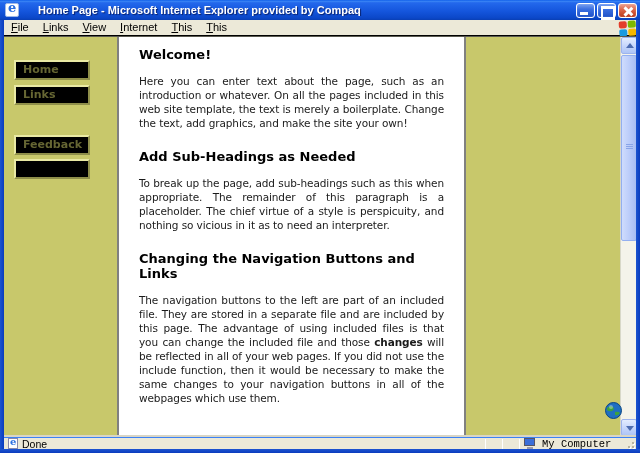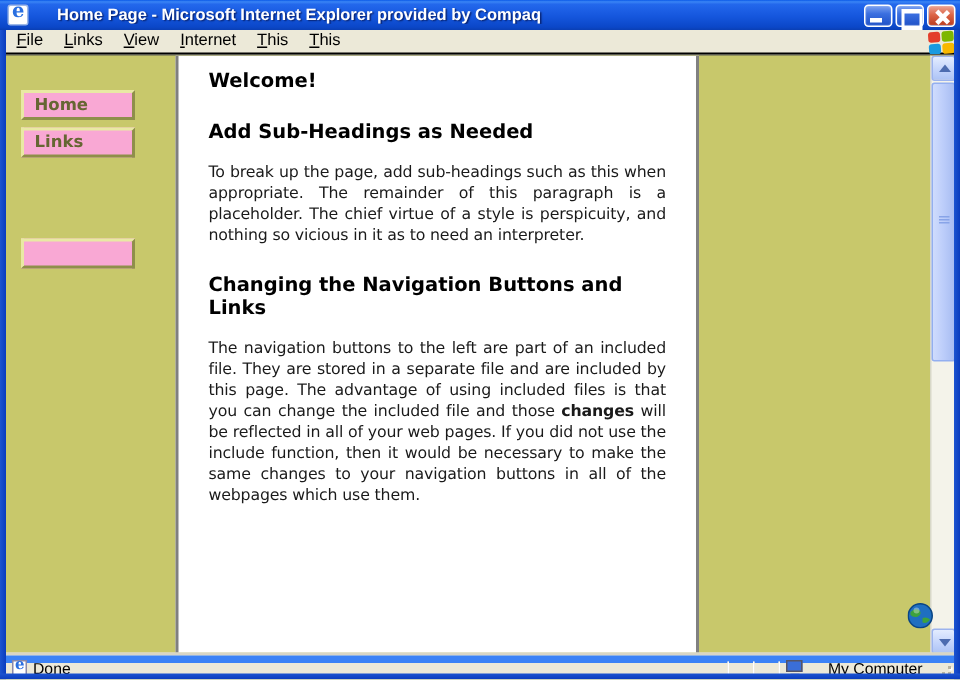--- a/index.html
+++ b/index.html
@@ -74,21 +74,21 @@
 
   
   .viewport {
     position:absolute; left:4px; right:4px; top:36px; height:399px;
     background:#c8c86b; border-top:1px solid #5a5a50; overflow:hidden;
   }
 
   
   .nav-btn {
     position:absolute; left:10px; width:76px; height:20px;
-    background:#f9a8d4;
+    background:#000000;
     border-top:2px solid #e9e9a4; border-left:2px solid #e9e9a4;
     border-bottom:2px solid #8f8f4a; border-right:2px solid #8f8f4a;
     font:bold 11px/16px "DejaVu Sans", sans-serif; color:#666633;
     padding-left:7px; cursor:pointer;
   }
 
   
   .content-col {
     position:absolute; left:93px; top:0; width:349px; height:399px;
     background:#fff; border-left:2px solid #808080; border-right:2px solid #808080;
@@ -131,31 +131,31 @@
     position:absolute; right:14px; bottom:16px; width:17px; height:17px; z-index:5;
   }
 
   
   .status-strip {
     position:absolute; left:4px; right:4px; top:435px; height:2px;
     background:#d8d5c5;
   }
   .statusbar {
     position:absolute; left:4px; right:4px; top:437px; height:12px;
-    background:#ece9d8; border-top:5px solid #3b82f6;
+    background:#ece9d8; border-top:1px solid #3b82f6;
     display:flex; align-items:center; font:10.5px "Liberation Sans", sans-serif; color:#000;
   }
   .status-left { flex:1; display:flex; align-items:center; gap:4px; padding-left:4px; overflow:hidden; }
   .status-doc-icon {
     width:10px; height:11px; background:#fff; border:1px solid #88a; position:relative; flex:none;
   }
   .status-doc-icon::after { content:"e"; position:absolute; left:1px; top:-3px; font:bold 10px/11px "DejaVu Serif", serif; color:#2a6fe0; }
   .status-sep { width:1px; height:10px; background:#c8c4b0; border-right:1px solid #fff; flex:none; }
   .status-pane-small { width:16px; height:100%; flex:none; }
-  .status-zone { width:104px; display:flex; gap:16px; padding-left:4px; flex:none; }
+  .status-zone { width:104px; display:flex; gap:6px; padding-left:4px; flex:none;font-family:Liberation Mono, monospace; }
   .mycomp-icon { width:12px; height:10px; position:relative; flex:none; }
   .mycomp-icon .scr { position:absolute; left:0; top:0; width:11px; height:8px; background:#3a6ed8; border:1px solid #556; }
   .mycomp-icon .base { position:absolute; left:3px; bottom:-1px; width:6px; height:2px; background:#99a; }
   .status-grip { width:12px; height:12px; position:relative; flex:none; }
   .status-grip i { position:absolute; width:2px; height:2px; background:#b8b4a0; box-shadow:1px 1px 0 #fff; }
   .status-grip i:nth-child(1){ right:2px; bottom:2px; }
   .status-grip i:nth-child(2){ right:2px; bottom:6px; }
   .status-grip i:nth-child(3){ right:6px; bottom:2px; }
 </style>
 </head>
@@ -185,24 +185,26 @@
         <span class="bl-g"></span>
         <span class="bl-b"></span>
         <span class="bl-y"></span>
     </div>
   </div>
 
   <div class="viewport">
 
     <div class="nav-btn" style="top:23px">Home</div>
     <div class="nav-btn" style="top:48px">Links</div>
+    <div class="nav-btn" style="top:98px">Feedback</div>
     <div class="nav-btn" style="top:122px"></div>
 
     <div class="content-col">
       <h1>Welcome!</h1>
+      <p>Here you can enter text about the page, such as an introduction or whatever. On all the pages included in this web site template, the text is merely a boilerplate. Change the text, add graphics, and make the site your own!</p>
       <h2>Add Sub-Headings as Needed</h2>
       <p>To break up the page, add sub-headings such as this when appropriate. The remainder of this paragraph is a placeholder. The chief virtue of a style is perspicuity, and nothing so vicious in it as to need an interpreter.</p>
       <h2>Changing the Navigation Buttons and Links</h2>
       <p><span>The navigation buttons to the left are part of an included file. They are stored in a separate file and are included by this page. The advantage of using included files is that you can change the included file and those </span><b>changes</b><span> will be reflected in all of your web pages. If you did not use the include function, then it would be necessary to make the same changes to your navigation buttons in all of the webpages which use them.</span></p>
 
     </div>
 
     <div class="scrollbar">
       <div class="sb-btn sb-up">
           <i class="sb-arrow"></i>

